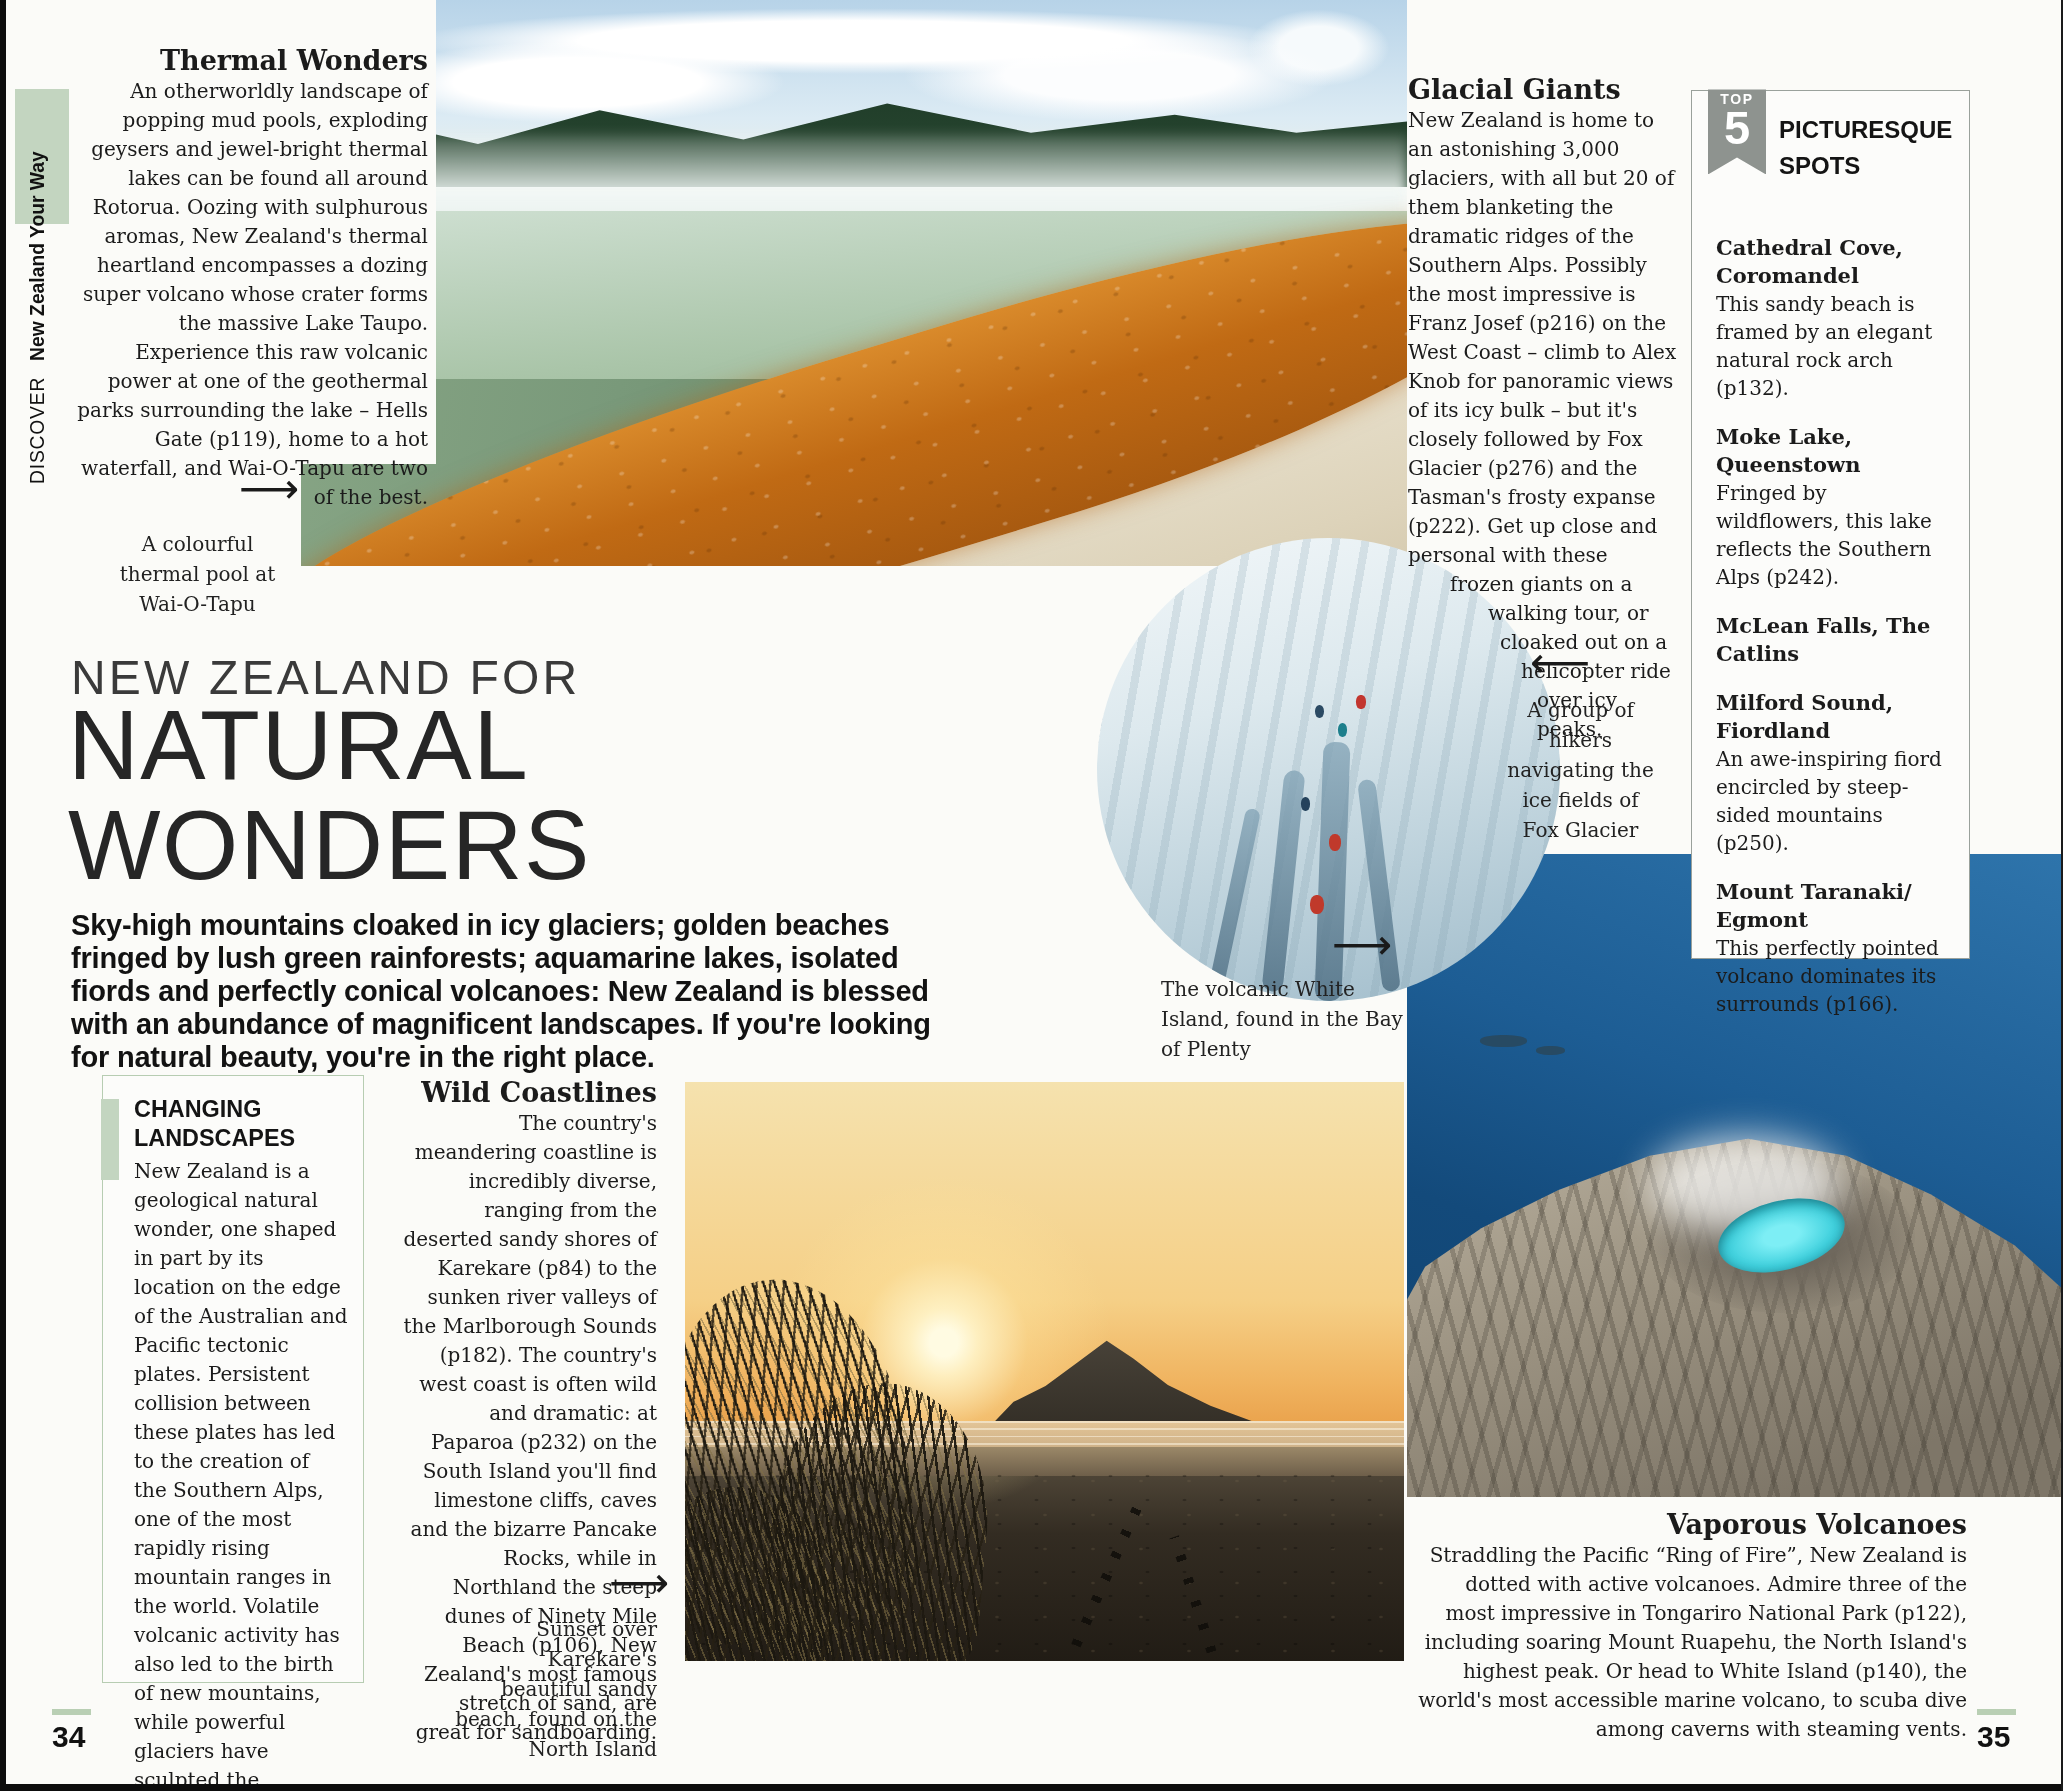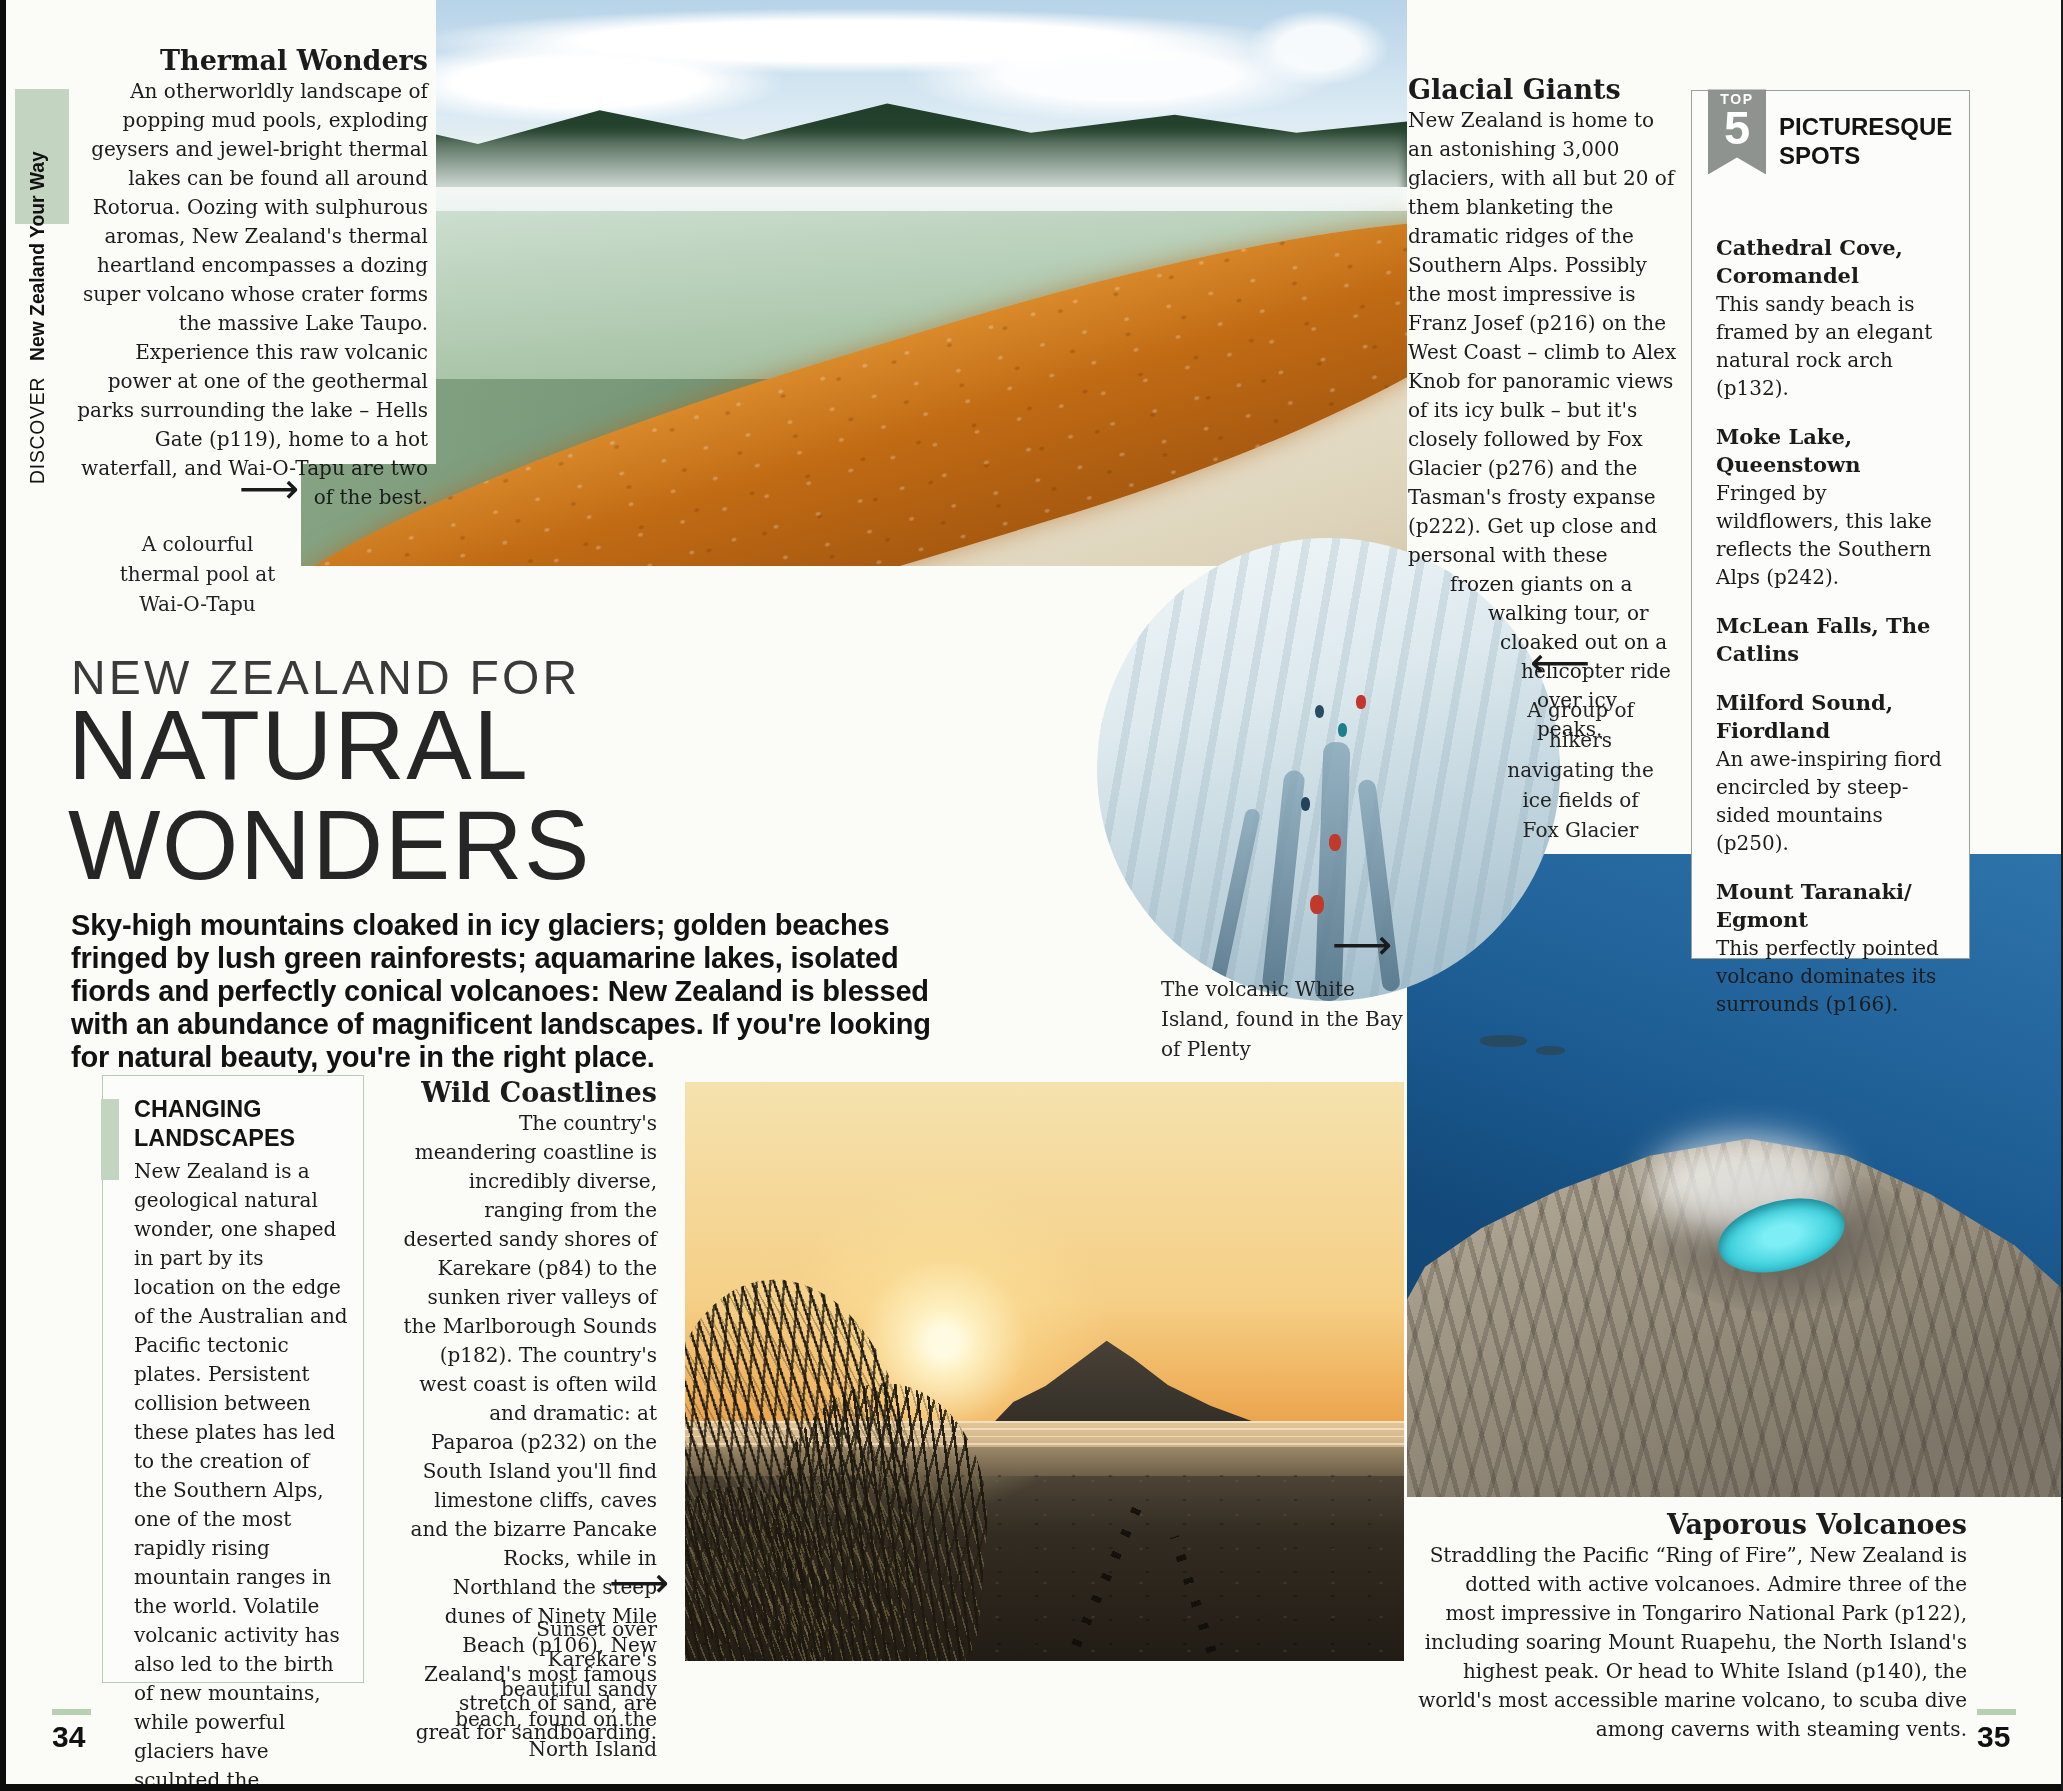--- a/index.html
+++ b/index.html
@@ -103,21 +103,21 @@
   .glacier-caption{position:absolute;left:1506px;top:695px;width:149px;text-align:center;}
   
   .top5-box{position:absolute;left:1691px;top:90px;width:277px;height:867px;background:#fcfcfa;
      border:1.6px solid #9aa19b;z-index:10;}
   .ribbon{position:absolute;left:16px;top:-1.6px;width:58px;height:85px;background:#8e938f;
      clip-path:polygon(0 0,100% 0,100% 100%,50% 80%,0 100%);color:#fff;
      font-family:"Liberation Sans",sans-serif;text-align:center;}
   .ribbon .r-top{font-size:14px;font-weight:700;letter-spacing:1.6px;margin-top:2px;}
   .ribbon .r-num{font-size:47px;font-weight:700;line-height:42px;}
   .top5-heading{position:absolute;left:87px;top:21px;width:181px;font-family:"Liberation Sans",sans-serif;
-     font-weight:700;font-size:24px;line-height:29px;color:#141414;}
+     font-weight:700;font-size:24px;line-height:36px;color:#141414;}
   .top5-items{position:absolute;left:24px;right:19.3px;top:143px;display:flex;flex-direction:column;gap:21px;}
   .top5-title{font-weight:700;font-size:21px;line-height:28px;}
   .top5-desc{font-size:20px;line-height:28px;}
   
   .wi-arrow{position:absolute;left:1332px;top:924px;}
   .wi-caption{position:absolute;left:1161px;top:974px;width:246px;text-align:left;}
   
   .changing-box{position:absolute;left:102px;top:1075px;width:260px;height:606px;background:#fcfcfa;
      border:1.6px solid #b7cdb2;}
   .changing-bar{position:absolute;left:-1.6px;top:22.6px;width:18px;height:81px;background:#c3d5c0;}

